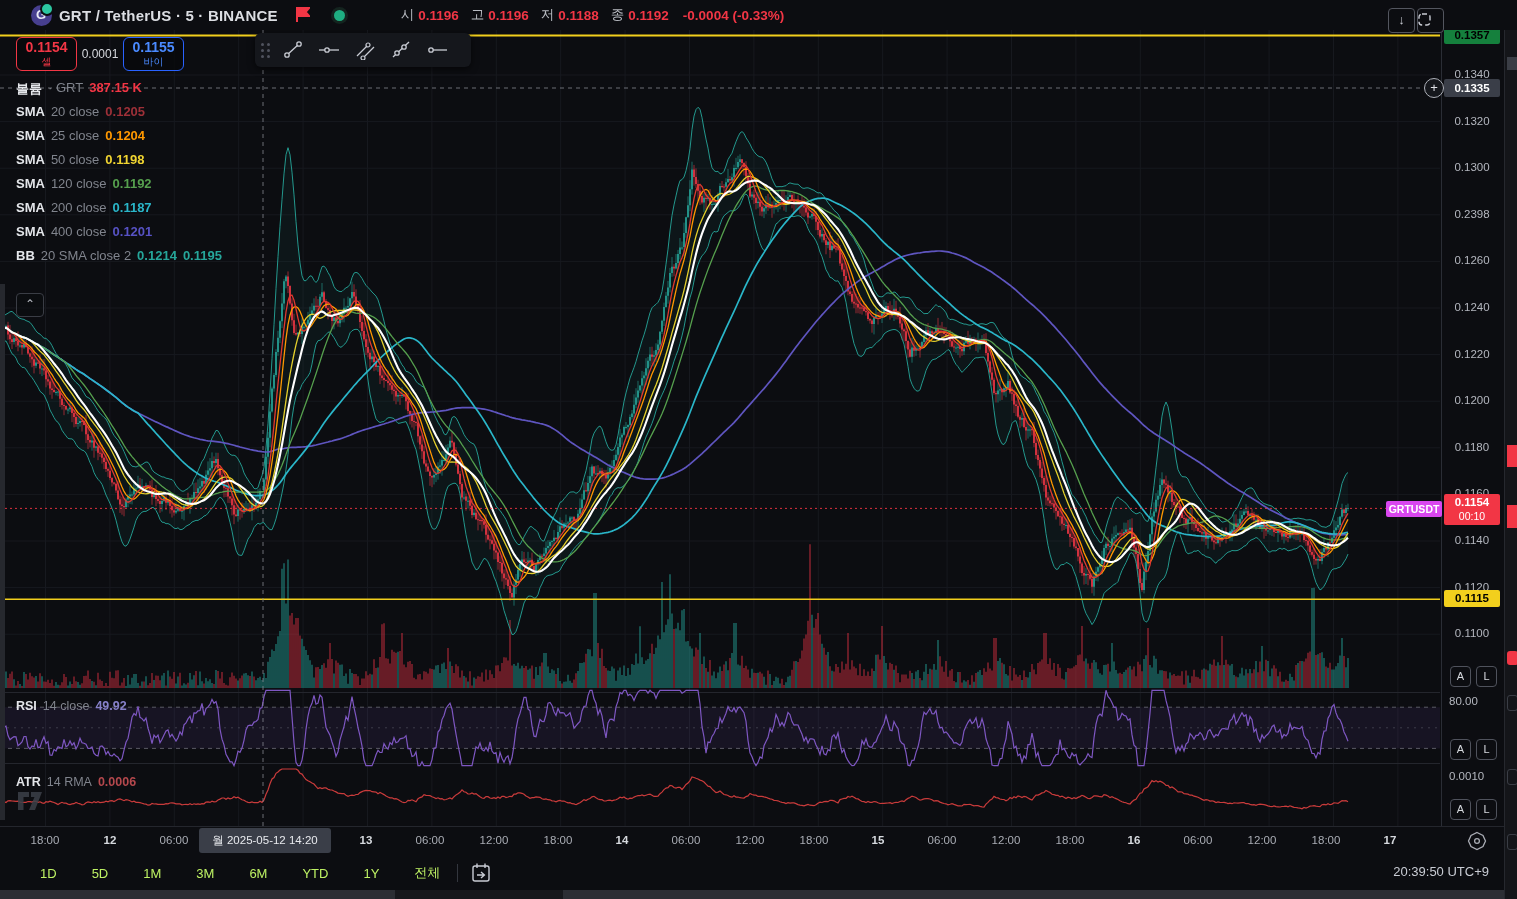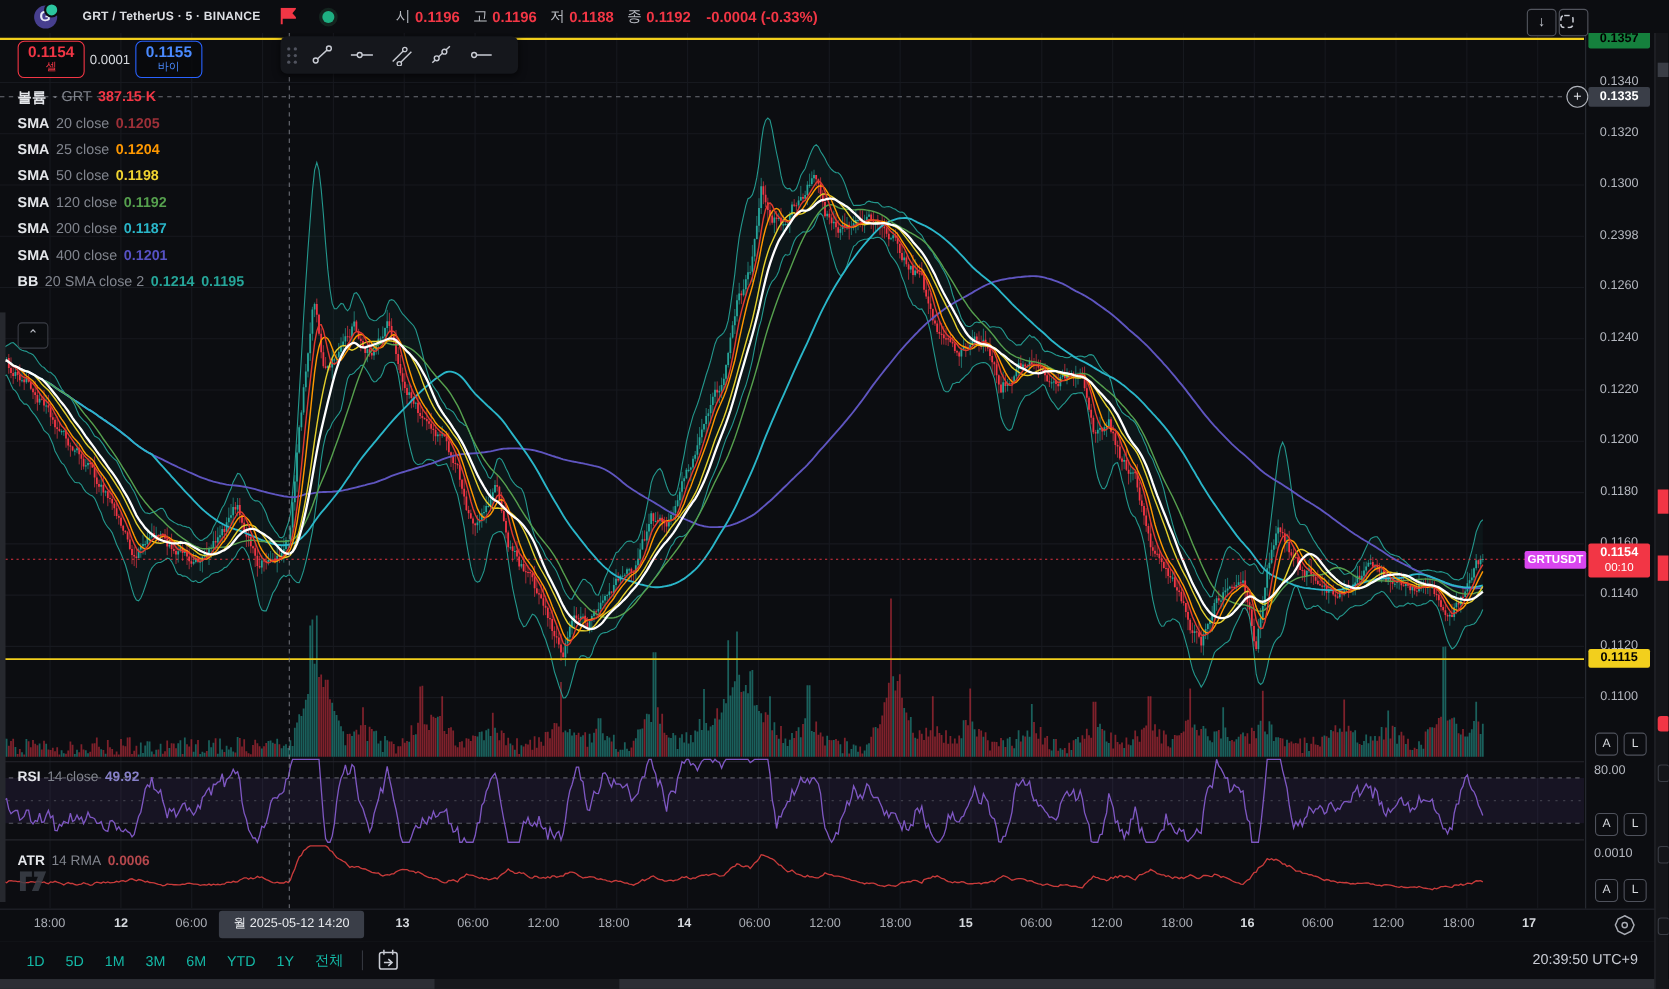--- a/index.html
+++ b/index.html
@@ -3,21 +3,21 @@
 <meta charset="utf-8">
 <style>
   html,body{margin:0;padding:0;background:#000;}
   #app{position:relative;width:1517px;height:899px;background:#0c0d11;overflow:hidden;
        font-family:"Liberation Sans",sans-serif;color:#d6d9de;-webkit-font-smoothing:antialiased;}
   
   #header{position:absolute;left:0;top:0;width:1517px;height:30px;display:flex;align-items:center;background:#0c0d11;z-index:30;}
   #logo{width:21px;height:21px;border-radius:50%;background:#473f8f;margin-left:31px;position:relative;flex:0 0 auto;}
   #logo .g{position:absolute;left:5px;top:2px;font-size:13px;font-weight:bold;color:#e8e9f5;}
   #logo .dot{position:absolute;right:-2px;top:-3px;width:10px;height:10px;border-radius:50%;background:#2cc6a0;border:2px solid #0c0d11;}
-  #symbol-title{margin-left:23px;font-size:11px;font-weight:600;color:#dcdee3;letter-spacing:.2px;}
+  #symbol-title{margin-left:7px;font-size:15px;font-weight:600;color:#dcdee3;letter-spacing:.2px;}
   #flag{margin-left:18px;flex:0 0 auto;}
   #conn-dot{margin-left:24px;width:11px;height:11px;border-radius:50%;background:#1eaf82;box-shadow:0 0 0 3px #14241f;}
   #ohlc{margin-left:48px;font-size:13.5px;display:flex;gap:4px;align-items:center;}
   #ohlc .lab{color:#b8bbc2;margin-left:8px;}
   #ohlc .val,#ohlc .chg{color:#f23645;font-weight:600;}
   .sqbtn{position:absolute;top:8px;width:25px;height:23px;border:1px solid #53565f;border-radius:4px;
          color:#c9ccd4;font-size:13px;text-align:center;line-height:22px;background:#0c0d11;z-index:40;}
   
   #trade{position:absolute;left:16px;top:37px;display:flex;align-items:center;z-index:25;}
   .tbtn{width:61px;height:34px;border-radius:6px;background:rgba(8,9,12,.85);text-align:center;padding-top:1px;box-sizing:border-box;}
@@ -49,21 +49,21 @@
   .al-pair{position:absolute;display:flex;gap:5px;left:8px;}
   .al-pair b{width:19px;height:19px;border:1px solid #4f525c;border-radius:4px;color:#d6d9de;
              font-size:11px;font-weight:400;text-align:center;line-height:18px;background:#0c0d11;}
   
   #time-axis{position:absolute;left:0;top:826px;width:1517px;height:29px;background:#0c0d11;border-top:1px solid #24262d;border-bottom:1px solid #24262d;z-index:15;}
   .ttick{position:absolute;top:7px;transform:translateX(-50%);font-size:11.5px;color:#a9acb4;}
   .ttick.day{color:#d6d9de;font-weight:600;}
   #cross-time{position:absolute;left:199px;top:1px;width:132px;height:25px;background:#3a3e48;border-radius:3px;
               color:#e8eaee;font-size:11.5px;text-align:center;line-height:25px;z-index:6;}
   #bottom-toolbar{position:absolute;left:0;top:856px;width:1517px;height:34px;background:#0c0d11;display:flex;align-items:center;z-index:15;}
-  .range-btn{margin-left:5px;padding:3px 7px;font-size:13px;color:#14b8a6;border-radius:3px;}
+  .range-btn{margin-left:21px;padding:3px 7px;font-size:13px;color:#bef264;border-radius:3px;}
   #tb-sep{width:1px;height:18px;background:#33363e;margin-left:10px;}
   #clock{position:absolute;right:28px;top:8px;font-size:13px;color:#c9ccd4;}
   #bottom-strip{position:absolute;left:0;top:890px;width:1517px;height:9px;background:#2c2e34;z-index:16;}
   #bottom-strip .seg{position:absolute;left:395px;top:0;width:168px;height:9px;background:#17181c;}
   
   #right-strip{position:absolute;left:1504px;top:0;width:13px;height:899px;background:#141519;z-index:18;border-left:1px solid #26282e;}
   #right-strip .blk{position:absolute;left:2px;width:11px;}
   
   #plus-btn{position:absolute;left:1424px;top:78px;width:20px;height:20px;border:1.4px solid #aeb1b9;border-radius:50%;
             background:#15171c;z-index:22;color:#dfe1e6;text-align:center;line-height:18px;font-size:13px;box-sizing:border-box;}

